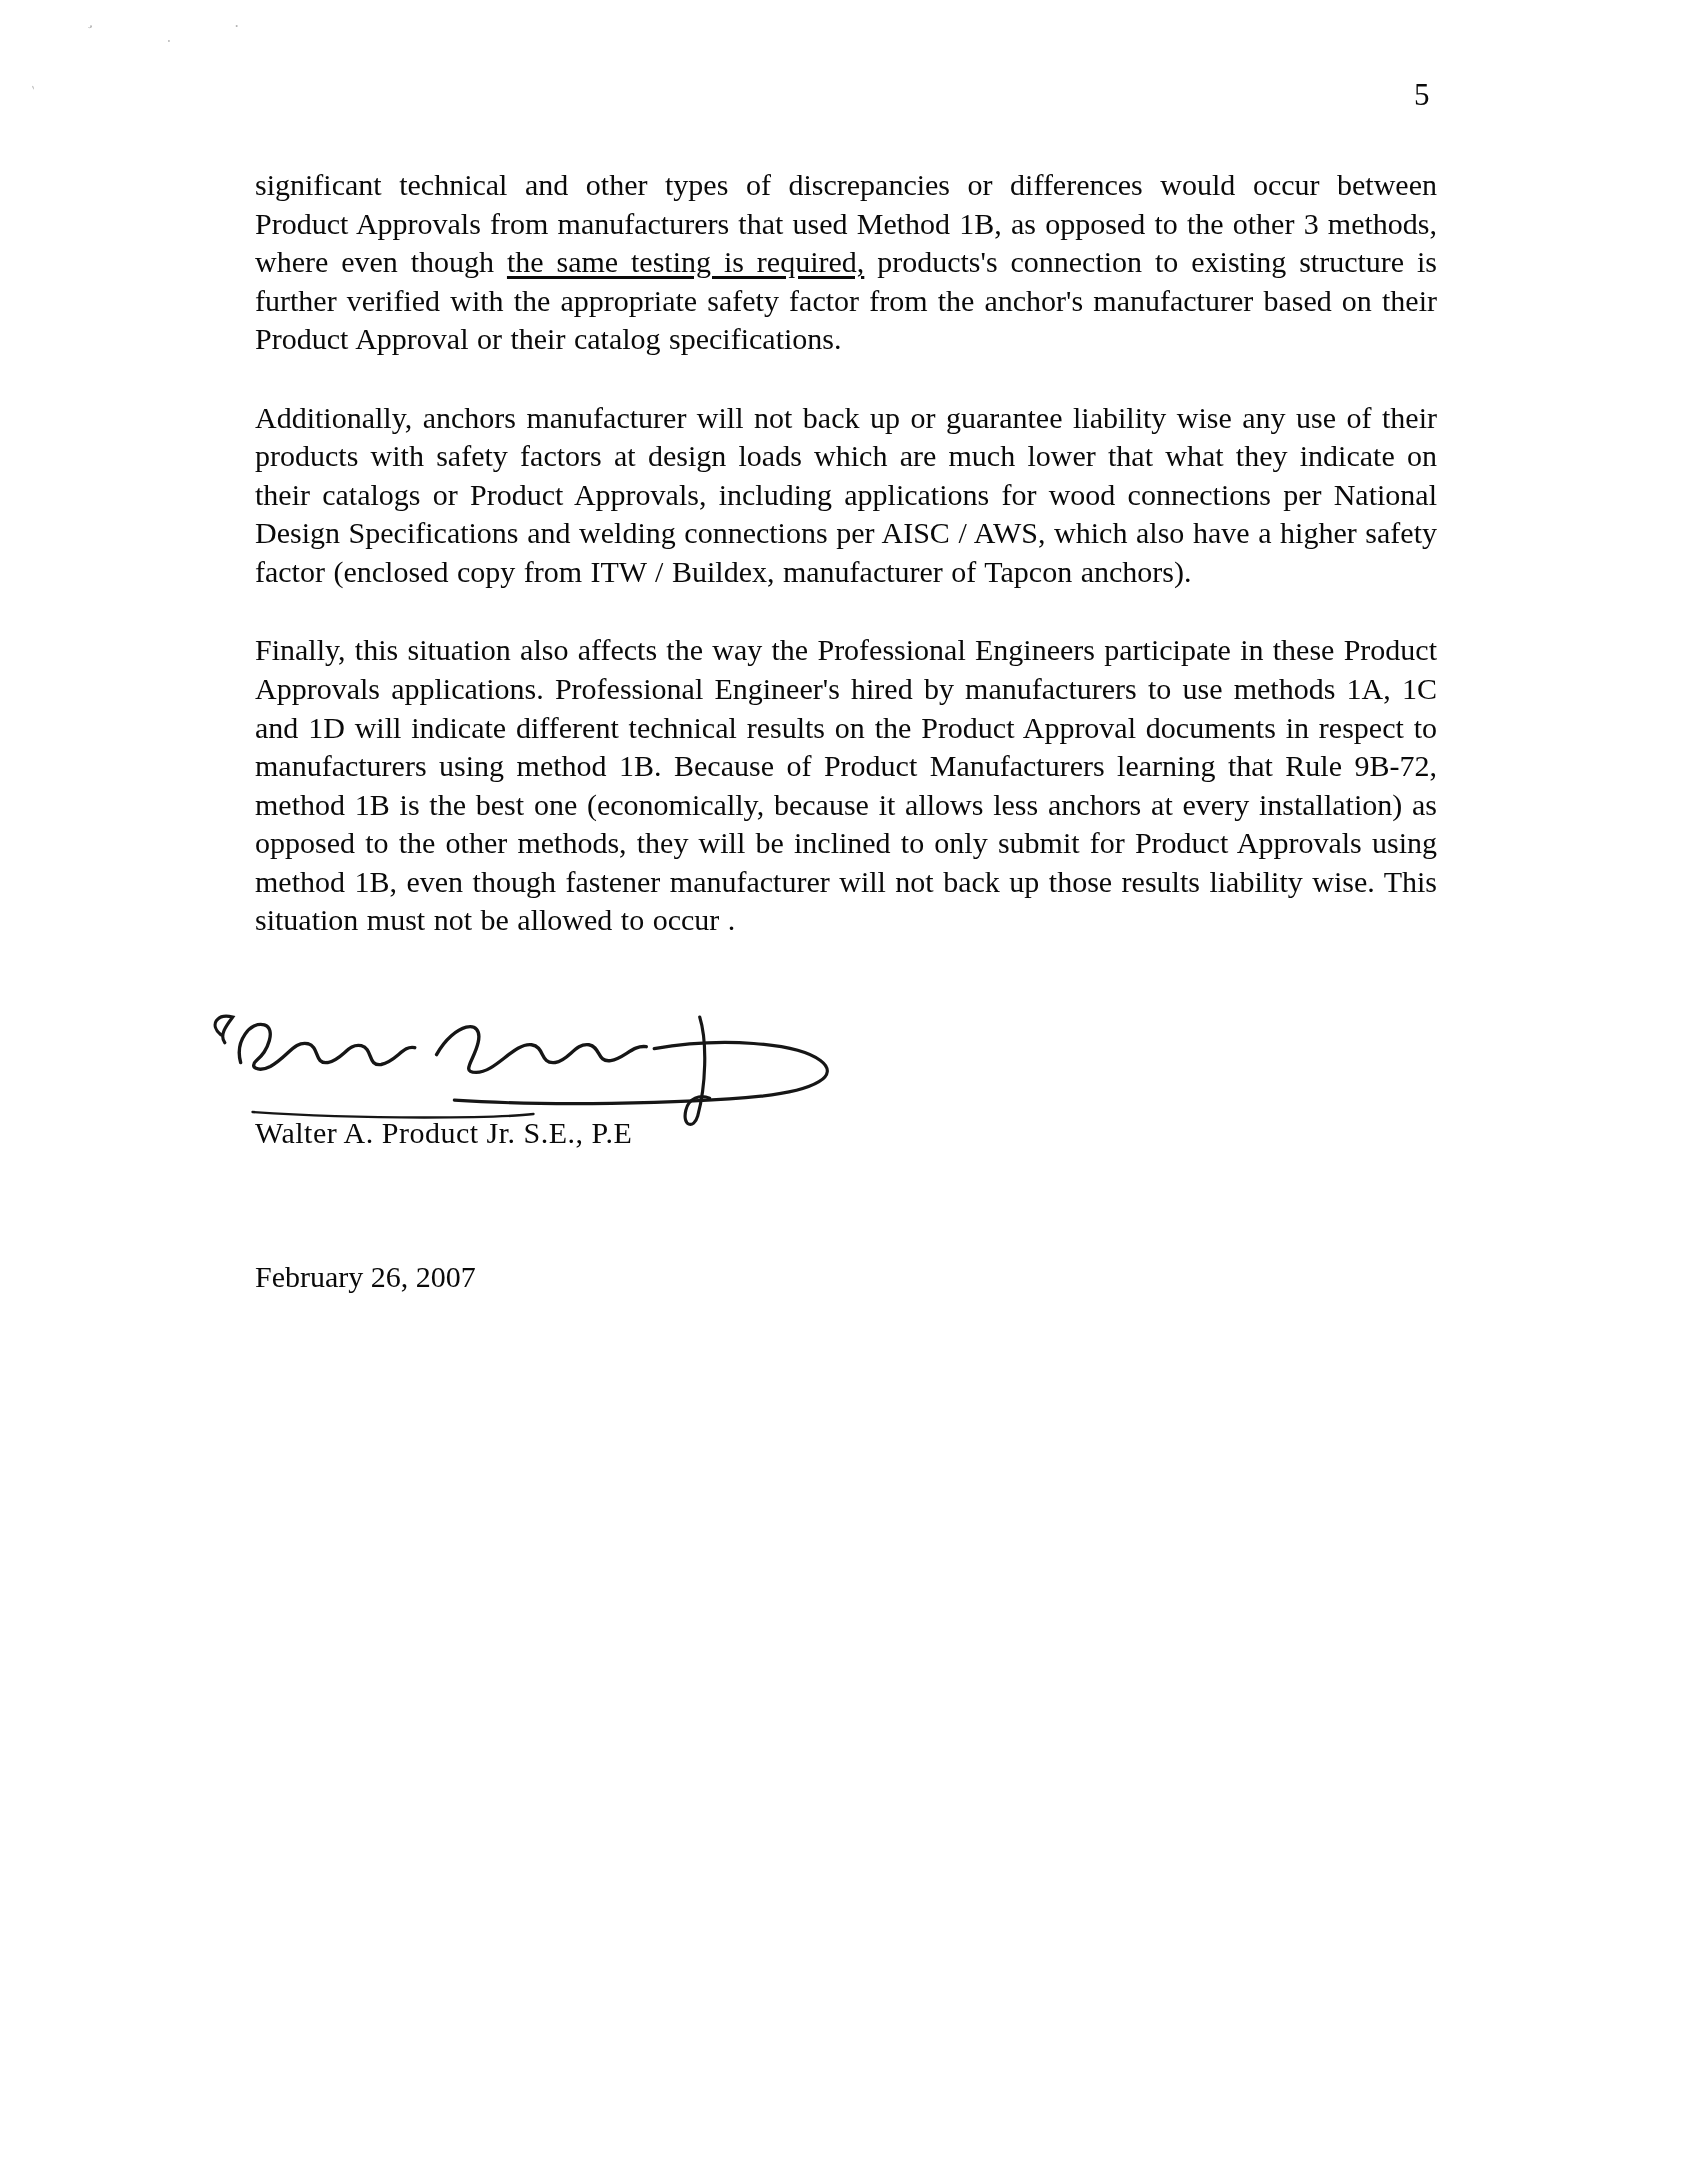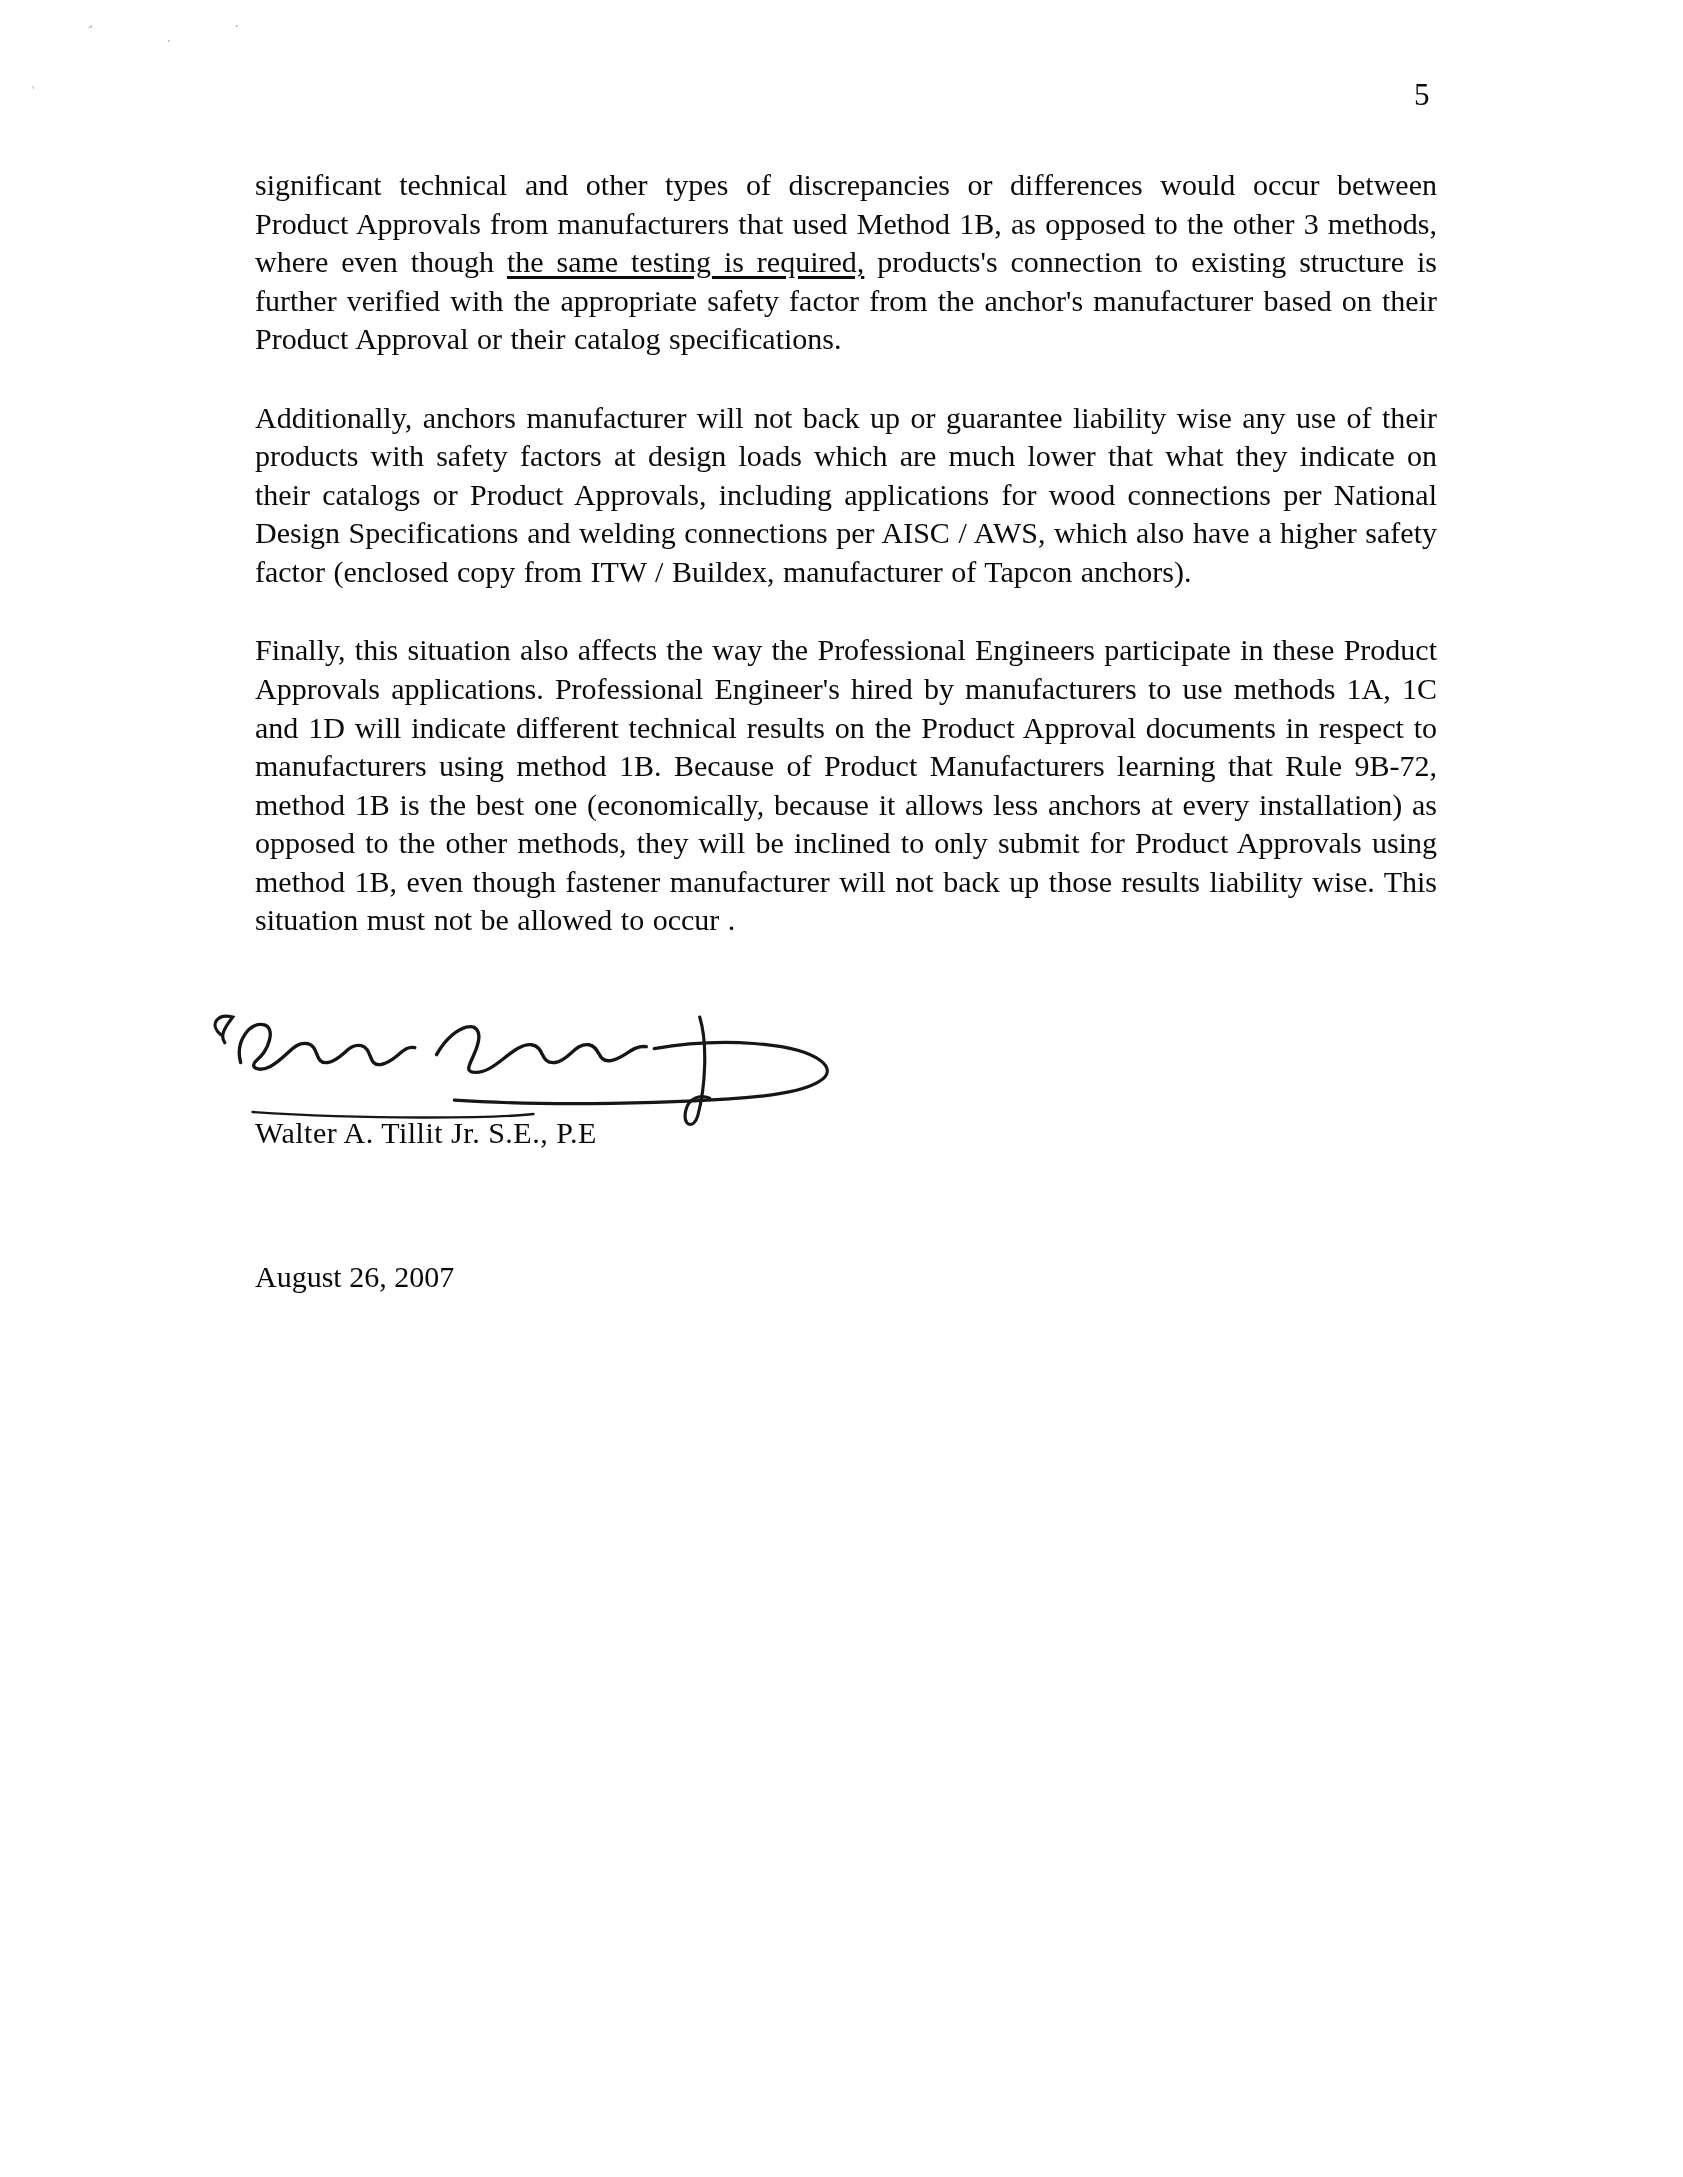--- a/index.html
+++ b/index.html
@@ -104,20 +104,20 @@
         <path d="M34,72 C28,50 44,30 58,34 C70,38 62,60 50,70 C42,77 52,82 64,76 C82,66 88,50 102,53 C114,56 108,74 122,72 C138,69 142,52 156,55 C168,58 162,76 176,74 C192,71 198,54 210,57" stroke="#161616" stroke-width="3.4" stroke-linecap="round"></path>
 
         <path d="M232,64 C250,32 280,26 274,52 C270,70 256,82 272,82 C292,82 310,52 328,54 C342,56 336,74 352,72 C366,70 372,52 386,54 C398,56 394,72 408,70 C422,68 430,54 444,56" stroke="#161616" stroke-width="3.4" stroke-linecap="round"></path>
 
         <path d="M498,26 C506,52 504,96 496,126 C492,140 480,136 484,120 C487,108 498,104 508,108" stroke="#161616" stroke-width="3.2" stroke-linecap="round"></path>
 
         <path d="M452,58 C520,46 596,52 620,70 C640,85 616,100 560,106 C480,114 340,116 250,110" stroke="#161616" stroke-width="3.2" stroke-linecap="round"></path>
 
         <path d="M46,122 C160,130 300,128 330,124" stroke="#161616" stroke-width="2.4" stroke-linecap="round"></path>
       </svg>
-      <div class="signatory-name">Walter A. Tillit Jr. S.E., P.E</div>
+      <div class="signatory-name">Walter A. Product Jr. S.E., P.E</div>
     </div>
 
-    <div class="letter-date">August 26, 2007</div>
+    <div class="letter-date">February 26, 2007</div>
 
   </div>
 </div>
 
 
 </body></html>

